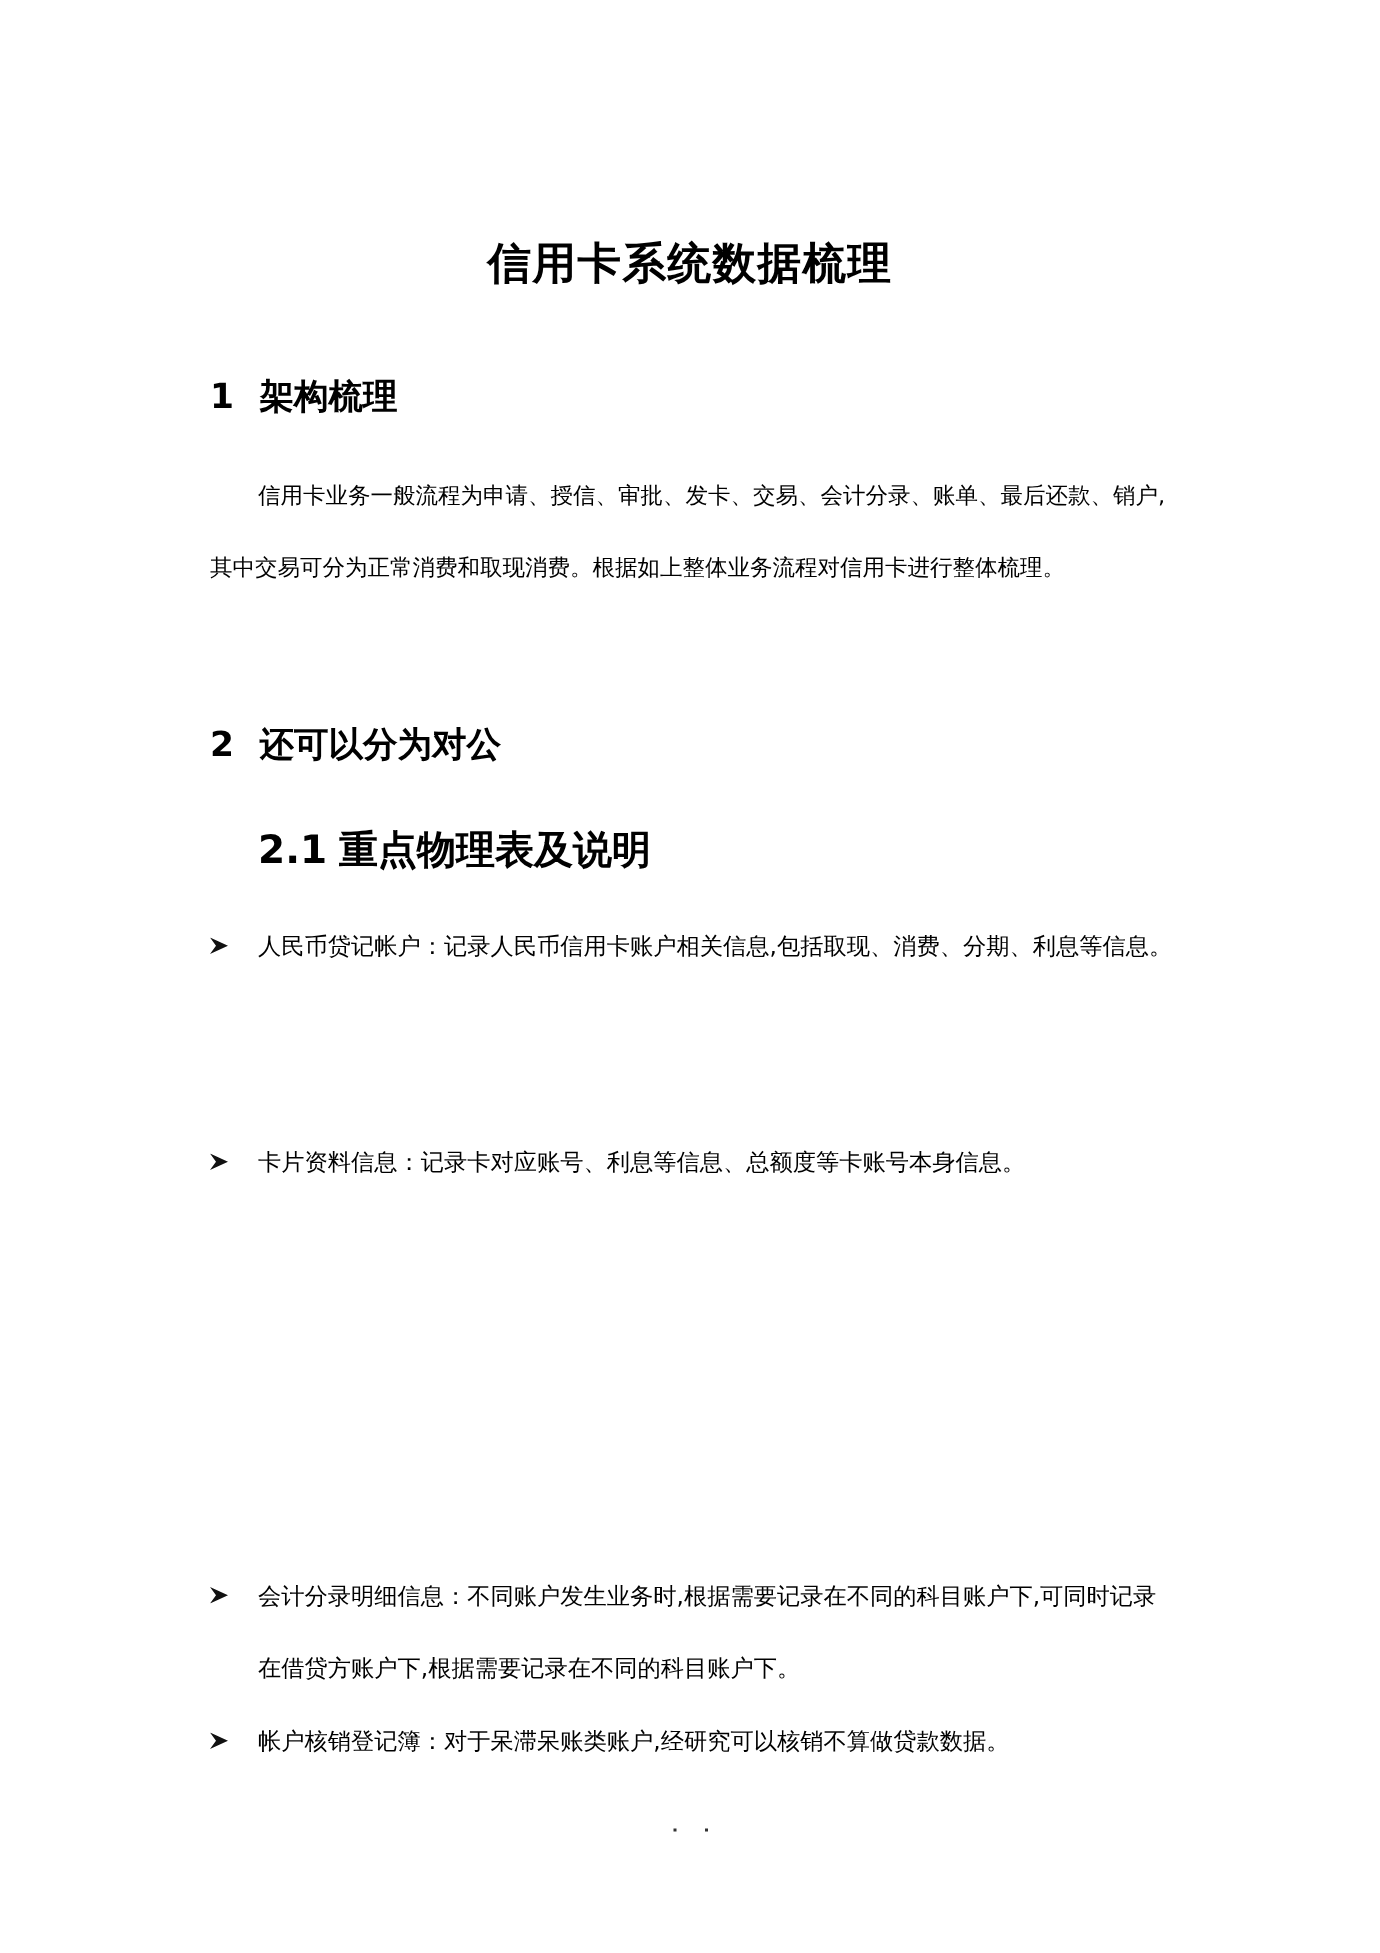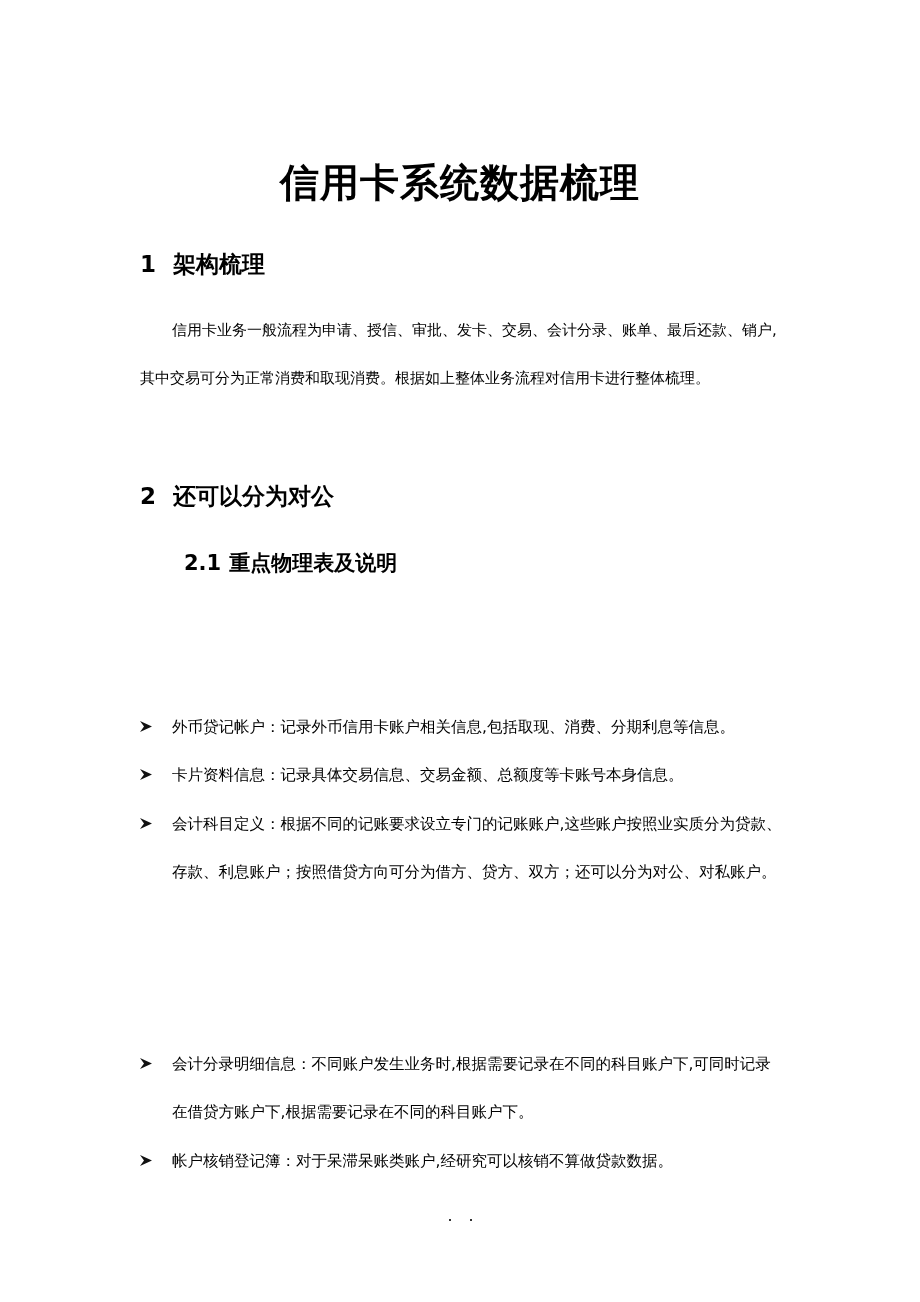--- a/index.html
+++ b/index.html
@@ -1,23 +1,23 @@
 <!DOCTYPE html>
 <html><head>
   <meta charset="utf-8">
   <style>
     html, body { margin: 0; padding: 0; background: #ffffff; }
     body { width: 920px; height: 1302px; position: relative; overflow: hidden;
       font-family: "DejaVu Sans", "Liberation Sans", sans-serif; color: #000; }
     .page { position: absolute; left: 0; top: 0; width: 920px; height: 1302px; }
     .title { position: absolute; left: 0; width: 920px; top: 156px; text-align: center;
-      font-size: 39px; font-weight: bold; letter-spacing: 1px; }
+      font-size: 29px; font-weight: bold; letter-spacing: 1px; }
     .h1 { position: absolute; left: 140px; font-size: 23px; font-weight: bold; }
     .h1 .num { display: inline-block; width: 33px; }
-    .h2 { position: absolute; left: 184px; font-size: 21px; font-weight: bold; }
+    .h2 { position: absolute; left: 172px; font-size: 26px; font-weight: bold; }
     .h2 .num { display: inline-block; margin-right: 8px; }
     .para { position: absolute; left: 140px; width: 645px; font-size: 15px; line-height: 48px; }
     .para .indent { display: inline-block; width: 32px; }
     .bullet { position: absolute; left: 140px; width: 645px; font-size: 15.5px; line-height: 48px; }
     .bullet .arrow { position: absolute; left: 0; top: 0; font-size: 13px; width: 20px; }
     .bullet .arrow svg { position: absolute; top: 18px; left: 0; }
     .bullet .text { display: block; margin-left: 32px; }
     .footer-dot { position: absolute; top: 1219px; width: 2px; height: 2px; background: #333; }
   </style>
 </head>
@@ -36,47 +36,39 @@
   </div>
 
   <div class="h1" style="top:481px;">
     <span class="num">2</span><span>还可以分为对公</span>
   </div>
 
   <div class="h2" style="top:549px;">
     <span class="num">2.1</span><span>重点物理表及说明</span>
   </div>
 
-
-  <div class="bullet" style="top:703px;">
+  <div class="bullet" style="top:607px;">
     <span class="arrow">
         <svg width="12" height="11" viewBox="0 0 12 11">
           <path d="M0 0 L12 5.5 L0 11 L4 5.5 Z" fill="#111"></path>
         </svg>
       </span>
-    <span class="text">外币贷记帐户：记录外币信用卡账户相关信息,包括取现、消费、分期利息等信息。</span>
+    <span class="text">人民币贷记帐户：记录人民币信用卡账户相关信息,包括取现、消费、分期、利息等信息。</span>
   </div>
+
 
   <div class="bullet" style="top:751px;">
     <span class="arrow">
         <svg width="12" height="11" viewBox="0 0 12 11">
           <path d="M0 0 L12 5.5 L0 11 L4 5.5 Z" fill="#111"></path>
         </svg>
       </span>
-    <span class="text">卡片资料信息：记录具体交易信息、交易金额、总额度等卡账号本身信息。</span>
+    <span class="text">卡片资料信息：记录卡对应账号、利息等信息、总额度等卡账号本身信息。</span>
   </div>
 
-  <div class="bullet" style="top:800px;">
-    <span class="arrow">
-        <svg width="12" height="11" viewBox="0 0 12 11">
-          <path d="M0 0 L12 5.5 L0 11 L4 5.5 Z" fill="#111"></path>
-        </svg>
-      </span>
-    <span class="text">会计科目定义：根据不同的记账要求设立专门的记账账户,这些账户按照业实质分为贷款、存款、利息账户；按照借贷方向可分为借方、贷方、双方；还可以分为对公、对私账户。</span>
-  </div>
 
 
   <div class="bullet" style="top:1040px;">
     <span class="arrow">
         <svg width="12" height="11" viewBox="0 0 12 11">
           <path d="M0 0 L12 5.5 L0 11 L4 5.5 Z" fill="#111"></path>
         </svg>
       </span>
     <span class="text">会计分录明细信息：不同账户发生业务时,根据需要记录在不同的科目账户下,可同时记录在借贷方账户下,根据需要记录在不同的科目账户下。</span>
   </div>

